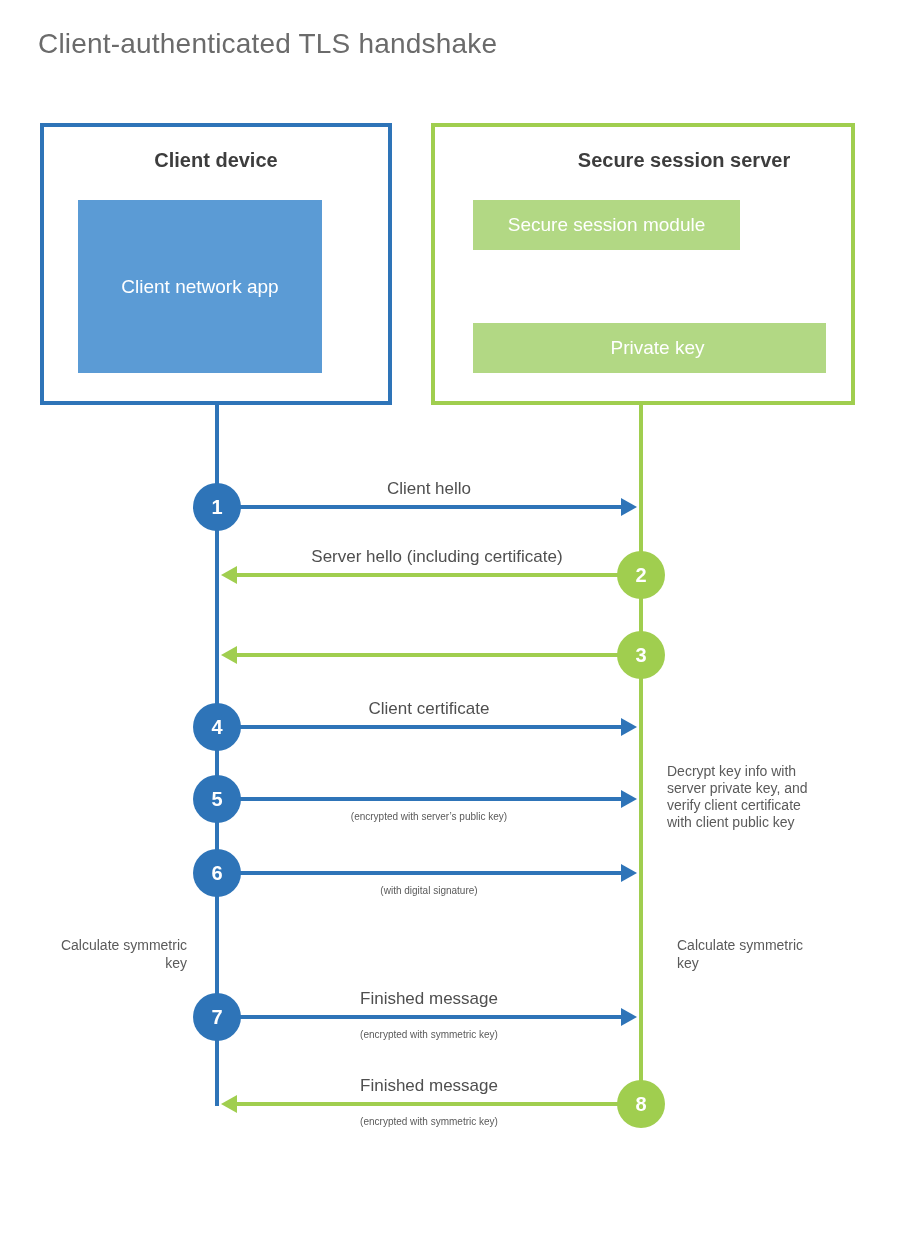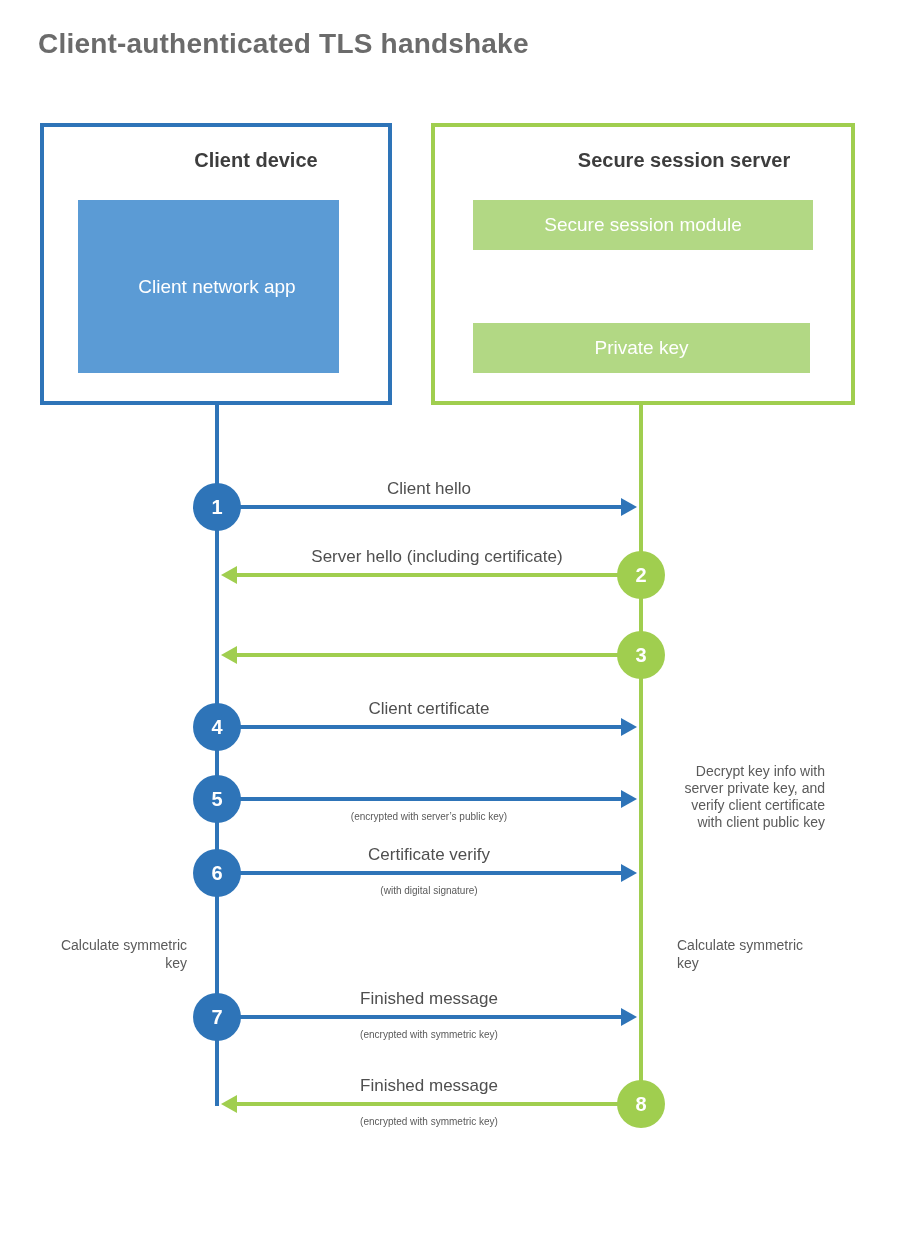--- a/index.html
+++ b/index.html
@@ -11,21 +11,21 @@
     --heading-text:#3d3d3d;
     --label-text:#4f4f4f;
     --note-text:#5a5a5a;
   }
   html,body{margin:0;padding:0;background:#fff;}
   .canvas{
     position:relative;width:900px;height:1256px;background:#fff;overflow:hidden;
     font-family:"Liberation Sans","DejaVu Sans",sans-serif;
   }
   .page-title{
-    position:absolute;left:38px;top:28px;font-size:28px;font-weight:700;
+    position:absolute;left:38px;top:28px;font-size:28px;font-weight:400;
     color:var(--title-text);letter-spacing:.2px;
   }
   
   .actor-box{position:absolute;box-sizing:border-box;background:#fff;}
   .actor-box.blue{border:4px solid var(--blue);}
   .actor-box.green{border:4px solid var(--green);}
   .actor-title{
     position:absolute;text-align:center;font-size:20px;font-weight:bold;
     color:var(--heading-text);line-height:24px;
   }
@@ -68,29 +68,29 @@
   }
 </style>
 </head>
 <body>
 
 <div class="canvas">
 
   <div class="page-title">Client-authenticated TLS handshake</div>
 
   <div class="actor-box blue" style="left:40px;top:123px;width:352px;height:282px;"></div>
-  <div class="actor-title" style="left:40px;top:148px;width:352px;padding-left:40px;">Client device</div>
-  <div class="fill-box blue" style="left:78px;top:200px;width:244px;height:173px;padding-left:17px;">
+  <div class="actor-title" style="left:40px;top:148px;width:352px;">Client device</div>
+  <div class="fill-box blue" style="left:78px;top:200px;width:244px;height:173px;">
     <span style="display:inline-block;max-width:165px;">Client network app</span>
   </div>
 
   <div class="actor-box green" style="left:431px;top:123px;width:424px;height:282px;"></div>
   <div class="actor-title" style="left:431px;top:148px;width:506px;">Secure session server</div>
-  <div class="fill-box green" style="left:473px;top:200px;width:340px;height:50px;">Secure session module</div>
-  <div class="fill-box green" style="left:473px;top:323px;width:337px;height:50px;">Private key</div>
+  <div class="fill-box green" style="left:473px;top:200px;width:267px;height:50px;">Secure session module</div>
+  <div class="fill-box green" style="left:473px;top:323px;width:337px;height:50px;padding-left:16px;">Private key</div>
 
   <div class="lifeline blue" style="left:215px;top:405px;height:701px;"></div>
   <div class="lifeline green" style="left:639px;top:405px;height:701px;"></div>
 
   <div class="msg-label" style="top:478px;">Client hello</div>
   <div class="msg-line blue" style="left:217px;top:505px;width:404px;"></div>
   <div class="head right blue" style="left:621px;top:498px;"></div>
   <div class="badge blue" style="left:193px;top:483px;">
       <span>1</span>
     </div>
@@ -115,21 +115,20 @@
       <span>4</span>
     </div>
 
   <div class="msg-sublabel" style="top:808px;">(encrypted with server’s public key)</div>
   <div class="msg-line blue" style="left:217px;top:797px;width:404px;"></div>
   <div class="head right blue" style="left:621px;top:790px;"></div>
   <div class="badge blue" style="left:193px;top:775px;">
       <span>5</span>
     </div>
 
-  <div class="msg-label" style="top:844px;">Certificate verify</div>
   <div class="msg-sublabel" style="top:882px;">(with digital signature)</div>
   <div class="msg-line blue" style="left:217px;top:871px;width:404px;"></div>
   <div class="head right blue" style="left:621px;top:864px;"></div>
   <div class="badge blue" style="left:193px;top:849px;">
       <span>6</span>
     </div>
 
   <div class="msg-label" style="top:988px;">Finished message</div>
   <div class="msg-sublabel" style="top:1026px;">(encrypted with symmetric key)</div>
   <div class="msg-line blue" style="left:217px;top:1015px;width:404px;"></div>
@@ -139,17 +138,17 @@
     </div>
 
   <div class="msg-label" style="top:1075px;">Finished message</div>
   <div class="msg-sublabel" style="top:1113px;">(encrypted with symmetric key)</div>
   <div class="msg-line green" style="left:237px;top:1102px;width:404px;"></div>
   <div class="head left green" style="left:221px;top:1095px;"></div>
   <div class="badge green" style="left:617px;top:1080px;">
       <span>8</span>
     </div>
 
-  <div class="side-note" style="left:667px;top:763px;width:158px;text-align:right;">Decrypt key info with server private key, and verify client certificate with client public key</div>
+  <div class="side-note" style="left:667px;top:763px;width:158px;text-align:left;">Decrypt key info with server private key, and verify client certificate with client public key</div>
   <div class="side-note" style="left:60px;top:936px;width:127px;text-align:right;line-height:18px;">Calculate symmetric key</div>
   <div class="side-note" style="left:677px;top:936px;width:130px;text-align:left;line-height:18px;">Calculate symmetric key</div>
 
 </div>
 
 </body></html>

